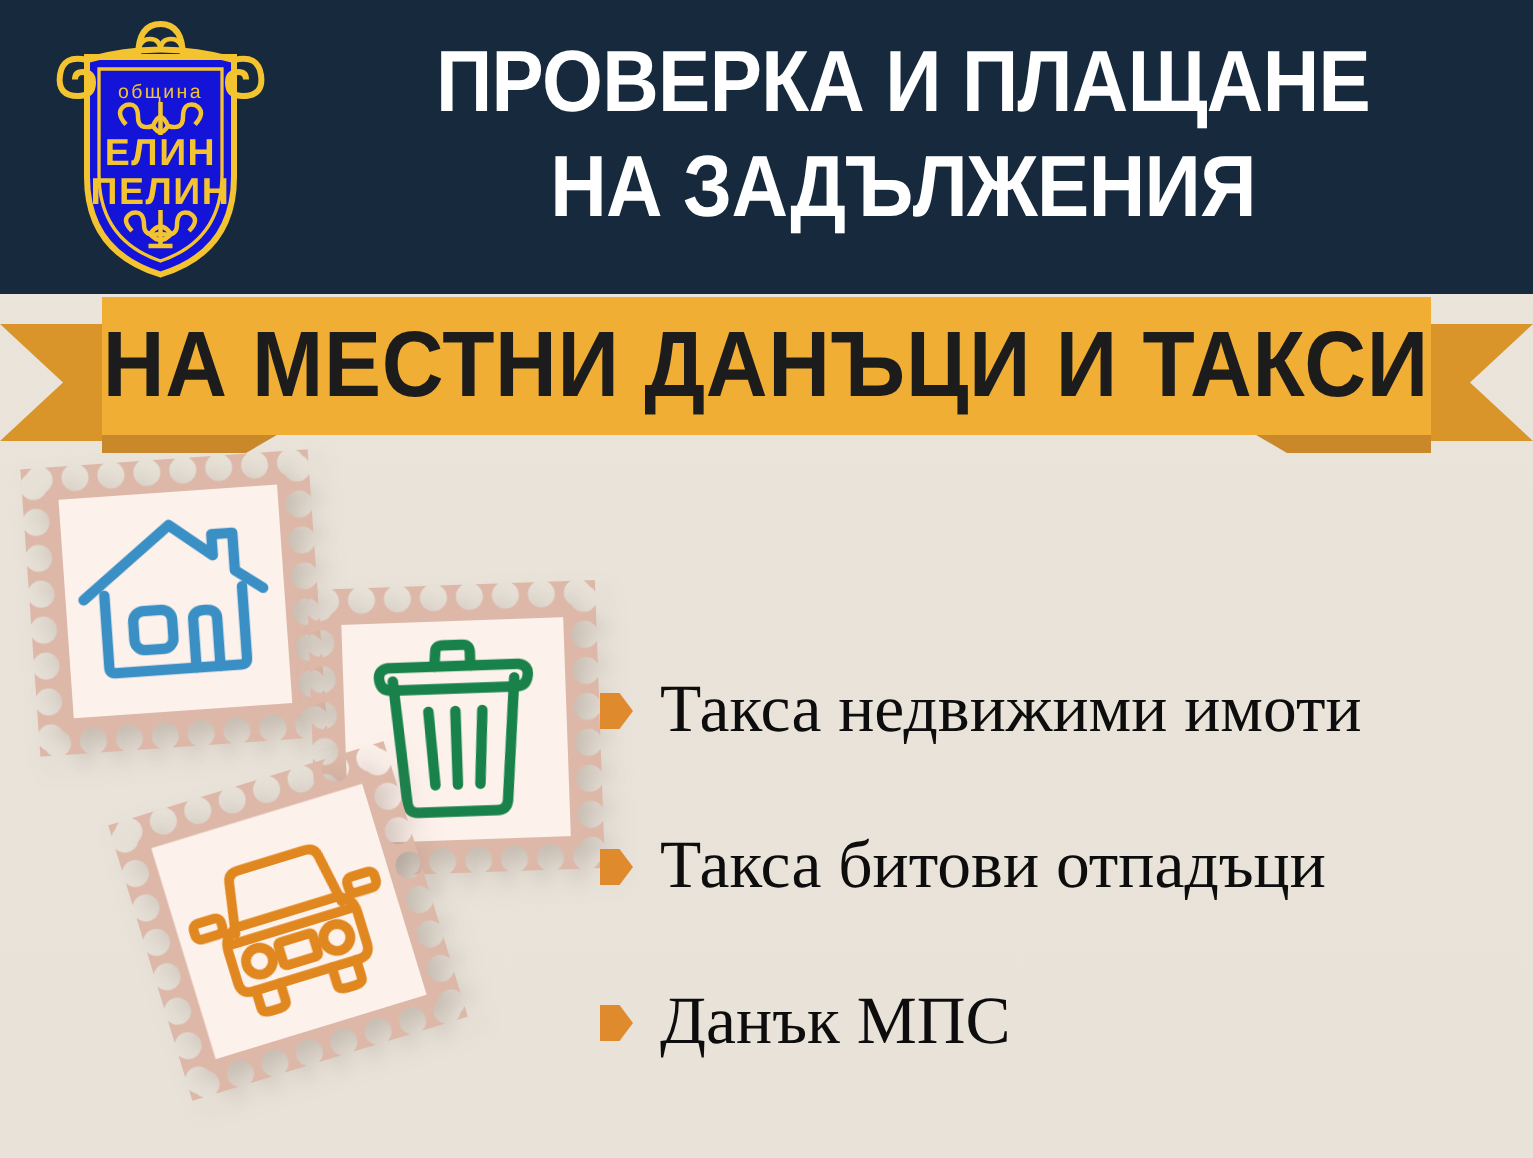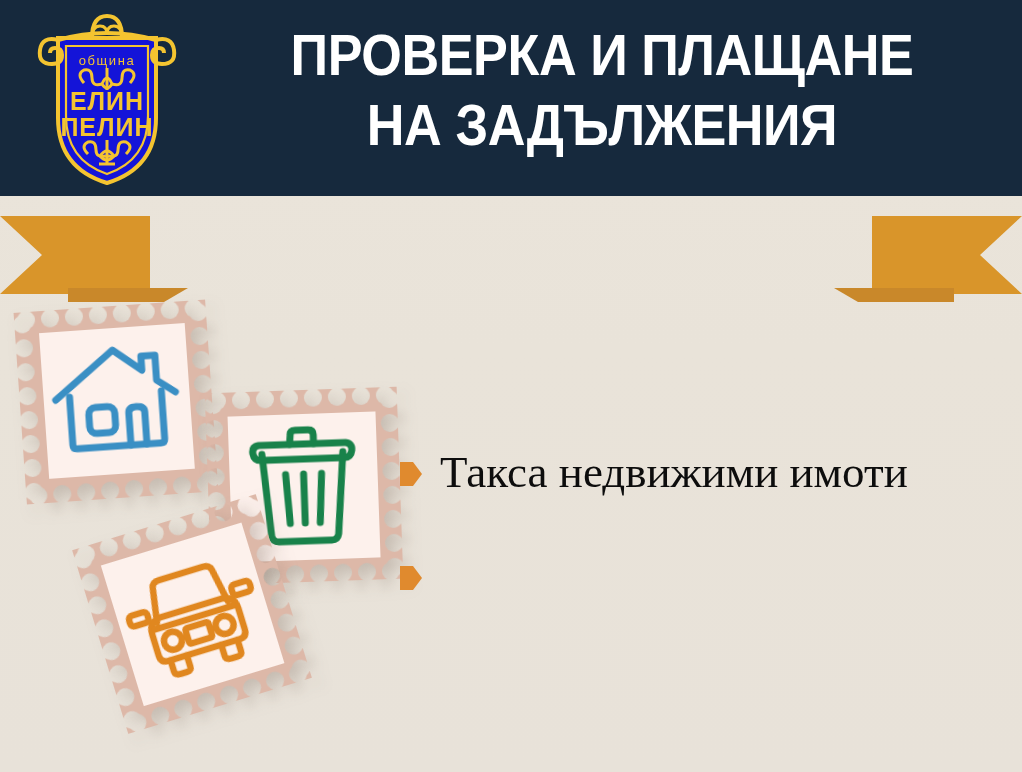--- a/index.html
+++ b/index.html
@@ -224,20 +224,23 @@
       </div>
 
     </div>
   </div>
 
   <div class="ribbon">
     <div class="ribbon-tail left"></div>
     <div class="ribbon-tail right"></div>
     <div class="ribbon-shadow-l"></div>
     <div class="ribbon-shadow-r"></div>
+    <div class="ribbon-band">
+      <span class="ribbon-text">НА МЕСТНИ ДАНЪЦИ И ТАКСИ</span>
+    </div>
   </div>
 
   <div class="stamps">
 
     <div class="stamp stamp-house">
       <svg class="stamp-svg" viewBox="0 0 192 192" xmlns="http://www.w3.org/2000/svg">
         <defs>
           <mask id="scallopA">
             <rect x="0" y="0" width="192" height="192" fill="#fff"></rect>
             <g fill="#000">
@@ -405,24 +408,33 @@
 
     <div class="list-item">
       <span class="bullet">
         <svg viewBox="0 0 22 26" xmlns="http://www.w3.org/2000/svg">
           <path d="M0 1 L13 1 L22 13 L13 25 L0 25 Z" fill="#e08a2e"></path>
         </svg>
       </span>
       <span class="list-label">Такса недвижими имоти</span>
     </div>
 
-
     <div class="list-item">
       <span class="bullet">
         <svg viewBox="0 0 22 26" xmlns="http://www.w3.org/2000/svg">
           <path d="M0 1 L13 1 L22 13 L13 25 L0 25 Z" fill="#e08a2e"></path>
         </svg>
       </span>
+      <span class="list-label">Такса битови отпадъци</span>
+    </div>
+
+    <div class="list-item">
+      <span class="bullet">
+        <svg viewBox="0 0 22 26" xmlns="http://www.w3.org/2000/svg">
+          <path d="M0 1 L13 1 L22 13 L13 25 L0 25 Z" fill="#e08a2e"></path>
+        </svg>
+      </span>
+      <span class="list-label">Данък МПС</span>
     </div>
 
   </div>
 
 </div>
 
 </body></html>

